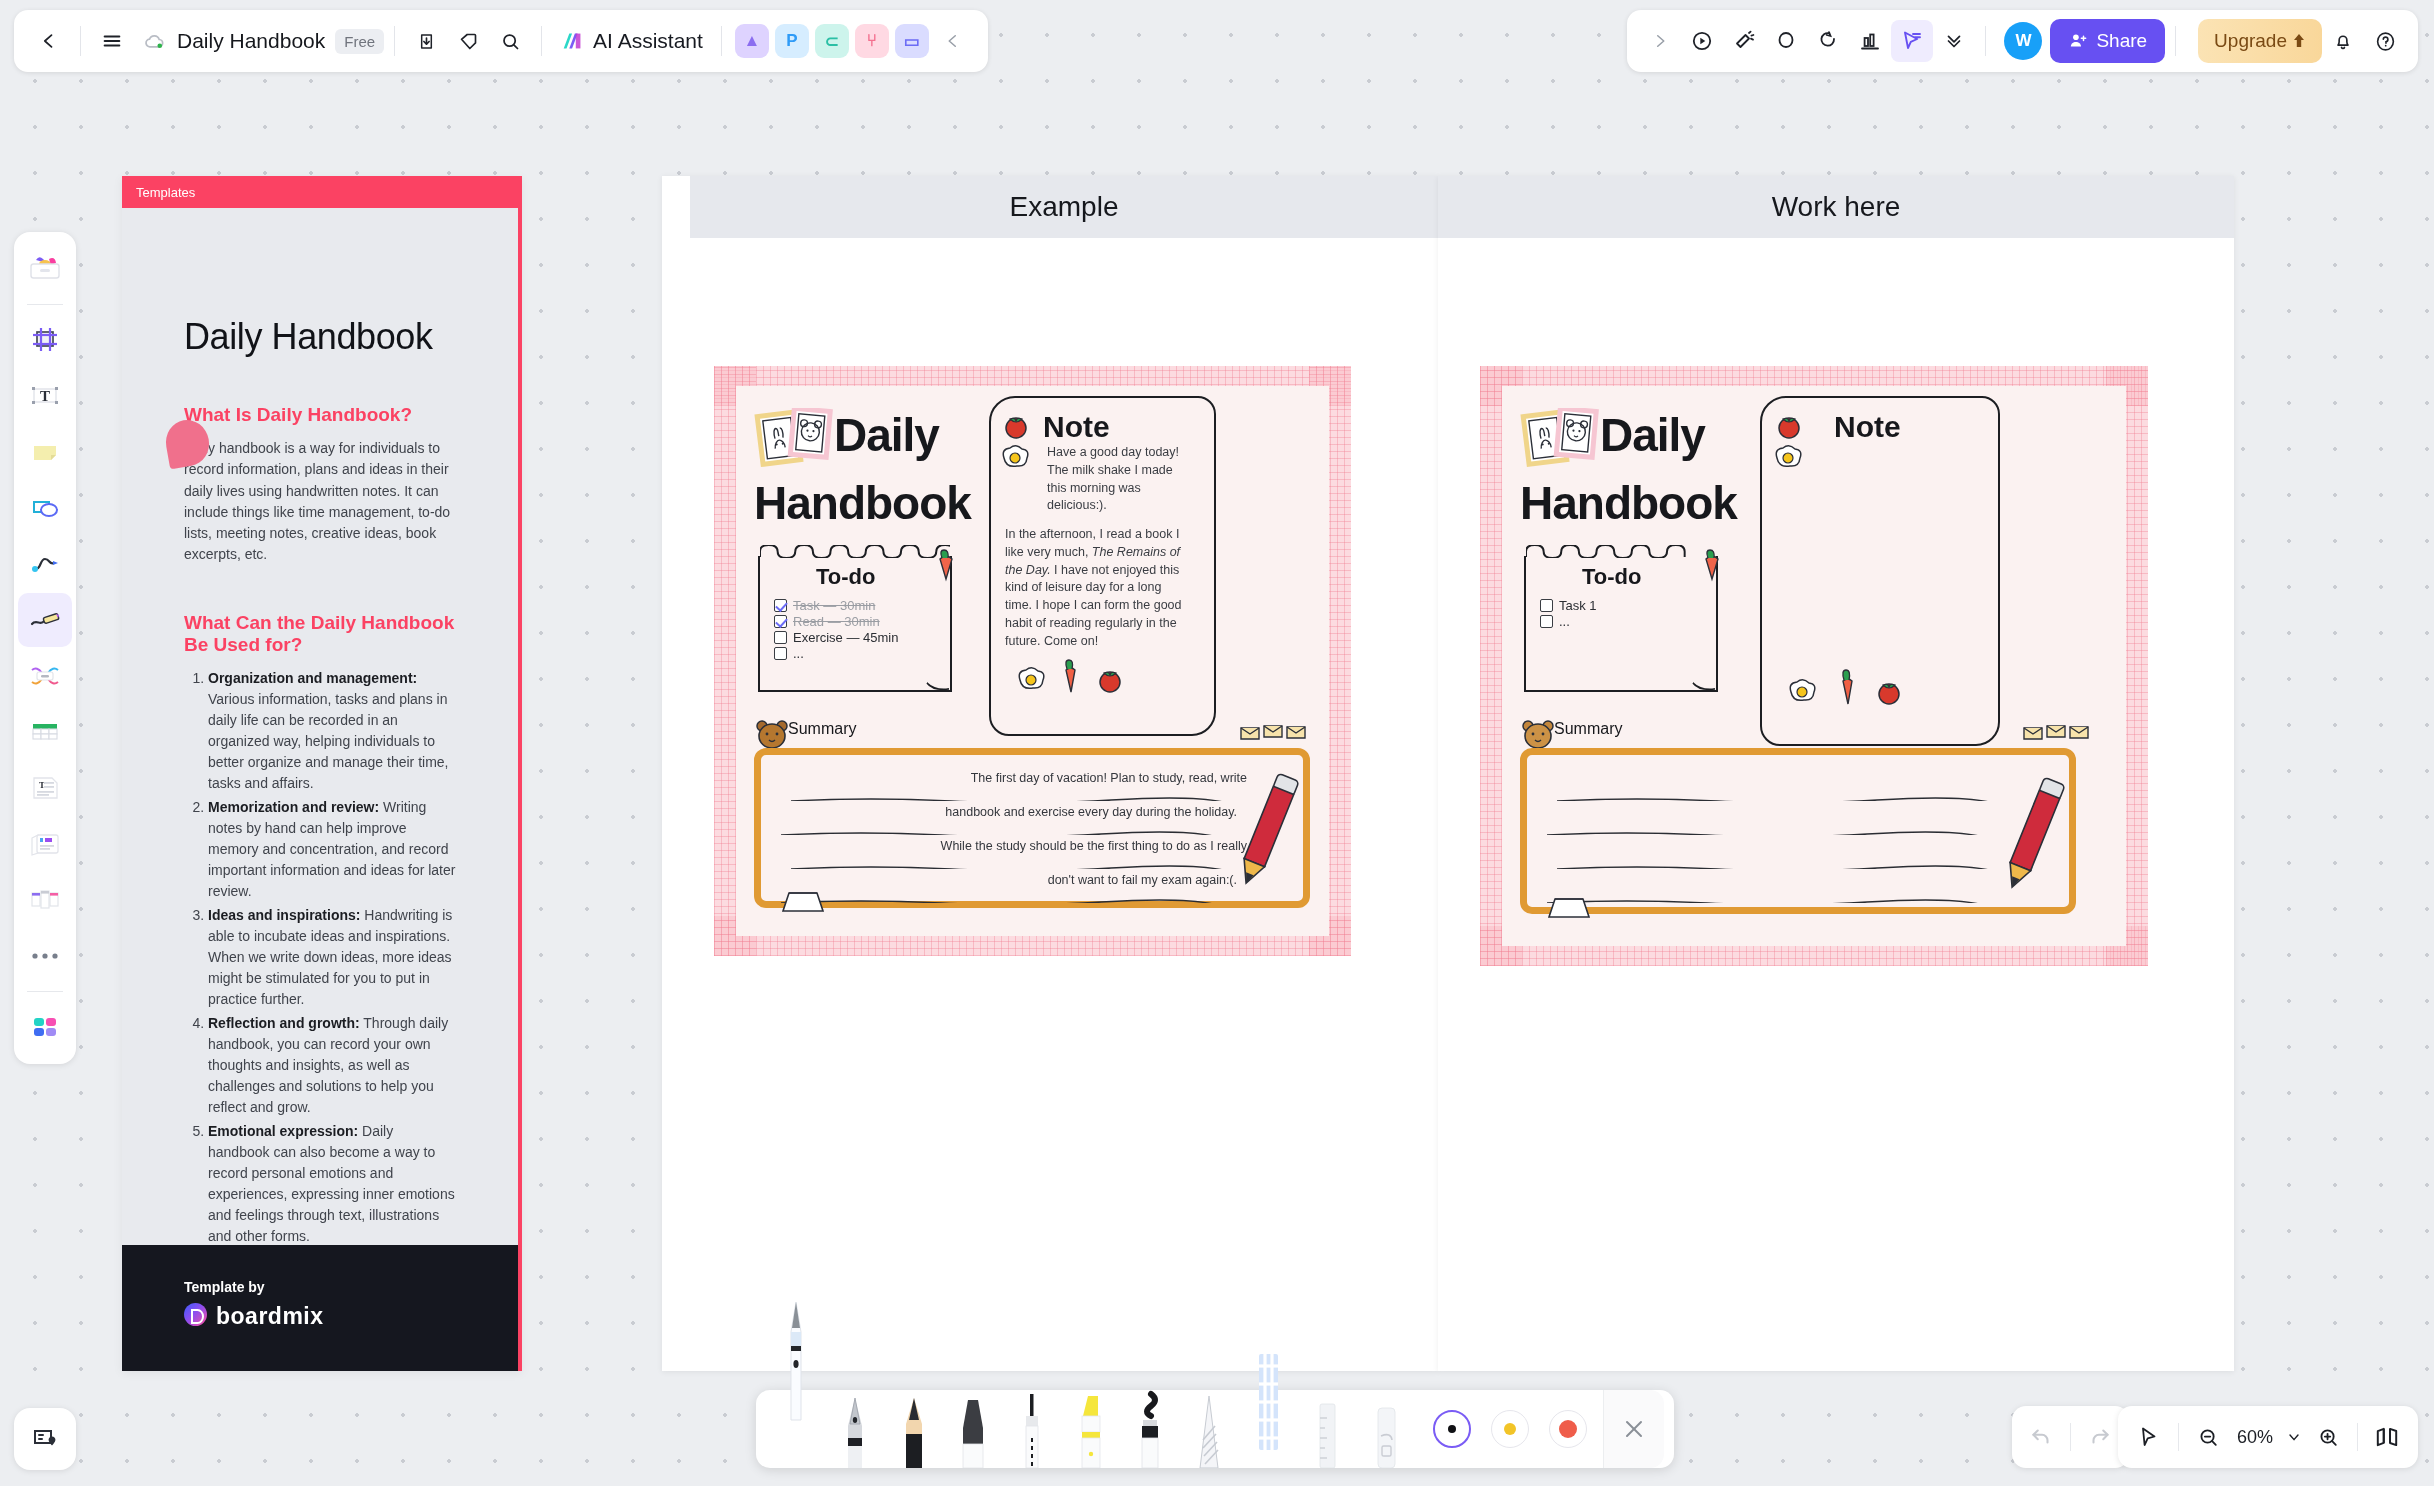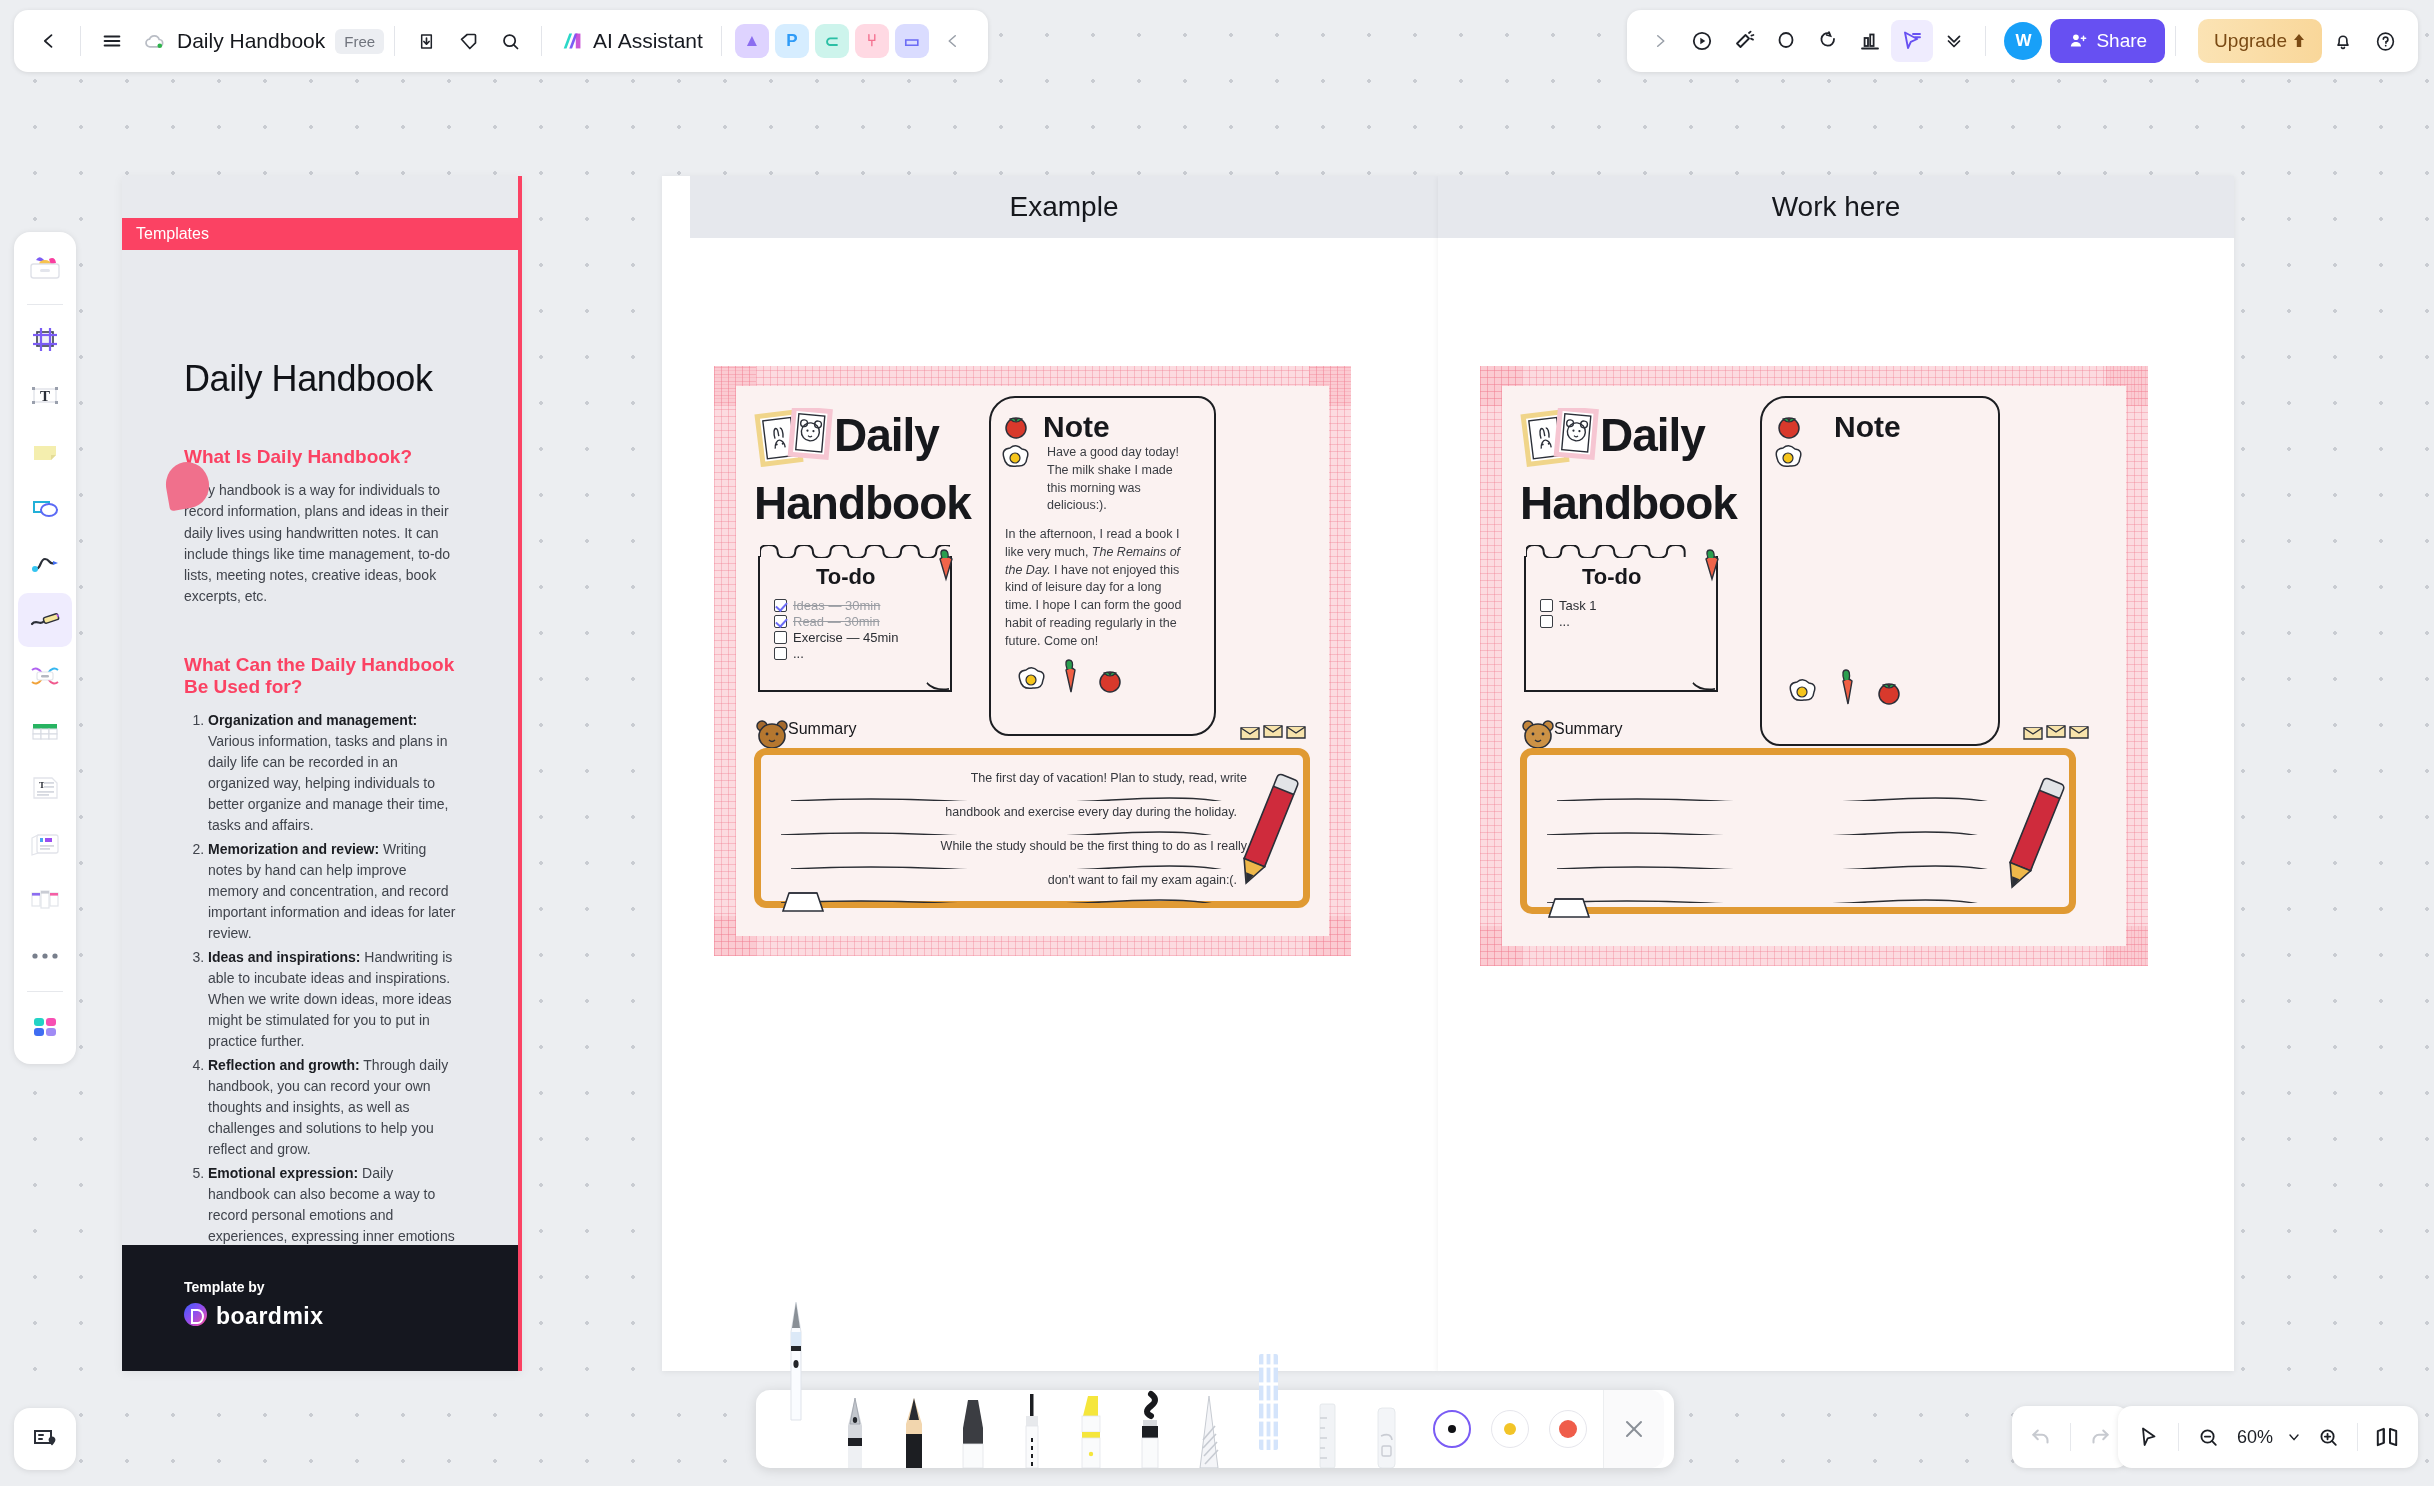--- a/index.html
+++ b/index.html
@@ -103,22 +103,21 @@
   .tpl-panel {
     position: absolute; left: 122px; top: 176px;
     width: 400px; height: 1195px;
     background: #e8eaee; border-right: 4px solid #fb4263;
     box-shadow: 0 2px 10px rgba(0,0,0,.06);
     overflow: hidden;
   }
   .tpl-head {
     background: #fb4263; color: #fff; height: 32px;
     display: flex; align-items: center; padding-left: 14px;
-    font-size: 16px;
-    margin-top: 42px;
+    font-size: 13px;
   }
   .tpl-body { padding: 0 62px 0 62px; position: relative; }
   .tpl-logo-dot {
     position: absolute; left: 44px; top: 104px; width: 43px; height: 46px;
     background: #f0708c; border-radius: 50% 50% 50% 4px;
     transform: rotate(-10deg);
   }
   .tpl-title {
     position: relative; margin-top: 108px; font-size: 36px;
     color: #111318; font-weight: 400; letter-spacing: -.4px;
@@ -647,21 +646,21 @@
         </div>
 
         <div class="todo-paper" style="left:22px;top:170px;width:194px;height:136px;">
           <svg class="todo-teeth" viewBox="0 0 194 14" preserveAspectRatio="none">
             <path d="M0 13 V7 q0-7 9-7t9 7 q0 7 9 7 t9-7 q0-7 9-7 t9 7 q0 7 9 7 t9-7 q0-7 9-7 t9 7 q0 7 9 7 t9-7 q0-7 9-7 t9 7 q0 7 9 7 t9-7 q0-7 9-7 t9 7 q0 7 9 7 t9-7 q0-7 9-7 t9 7 V13" fill="none" stroke="#1c1e22" stroke-width="2"></path>
           </svg>
           <div class="hb hb-todo-t" style="left:56px;top:8px;">To-do</div>
           <div style="position:absolute;left:14px;top:42px;" id="todo-example">
               <div class="todo-row">
                 <span class="cbx checked"></span>
-                <span class="done">Ideas — 30min</span>
+                <span class="done">Task — 30min</span>
               </div>
               <div class="todo-row">
                 <span class="cbx checked"></span>
                 <span class="done">Read — 30min</span>
               </div>
               <div class="todo-row">
                 <span class="cbx"></span>
                 <span class="">Exercise — 45min</span>
               </div>
               <div class="todo-row">

